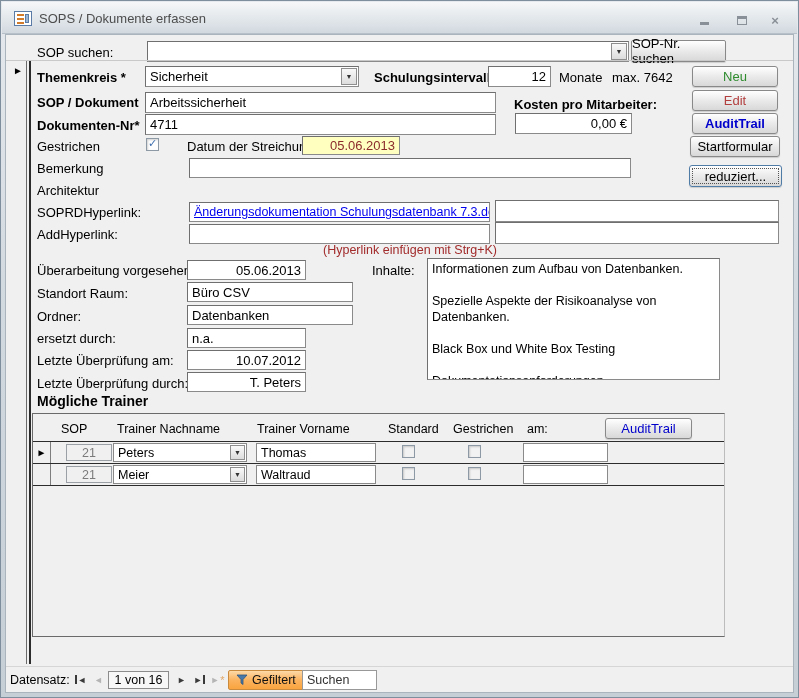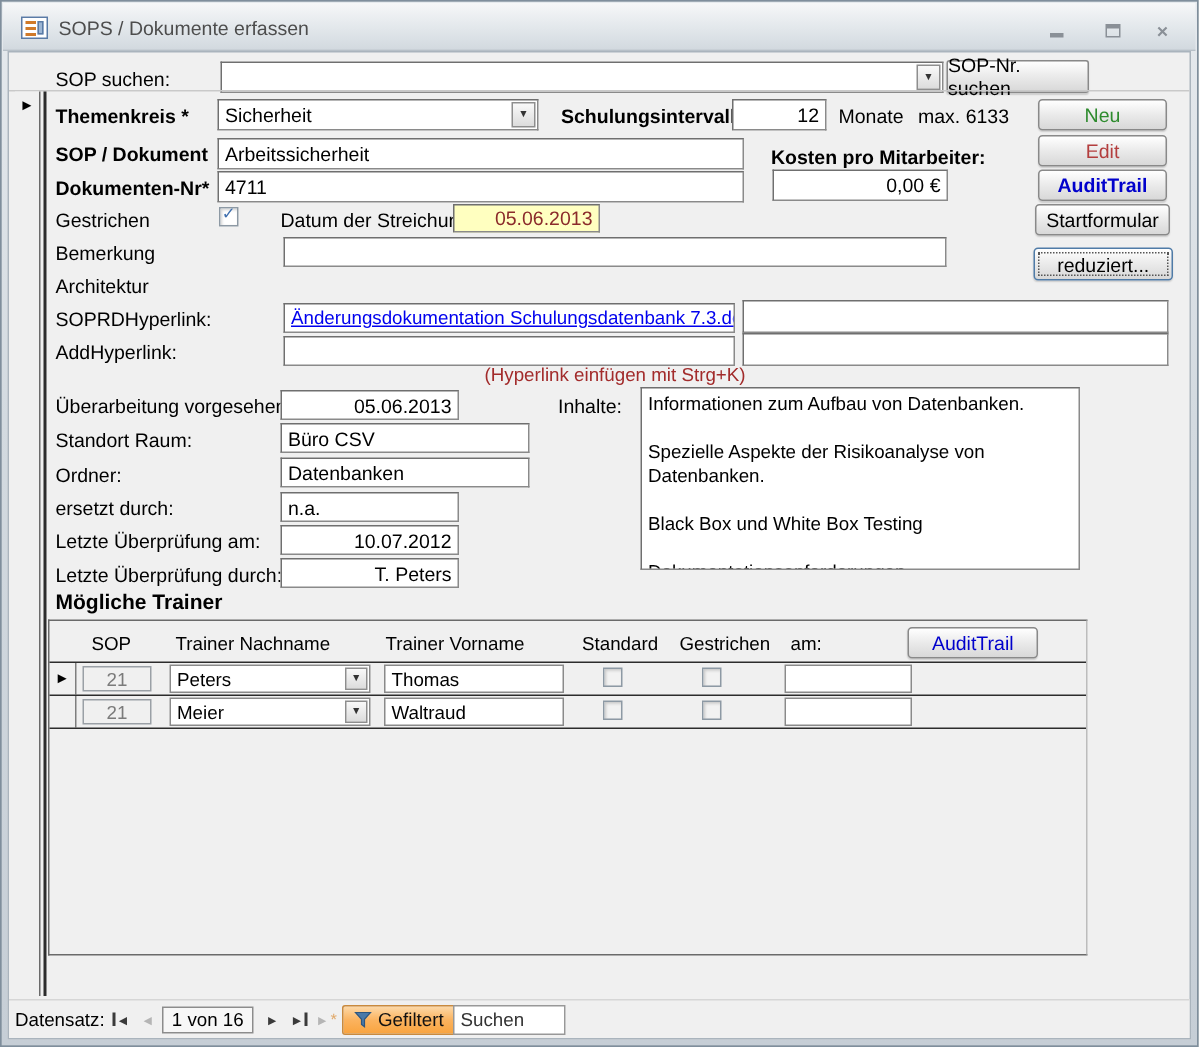--- a/index.html
+++ b/index.html
@@ -44,21 +44,21 @@
   
   .recsel{position:absolute;left:4px;top:26px;bottom:28px;width:17px;background:#f0f0f0;border-right:1px solid #6a6a6a;}
   .recsel .arr{position:absolute;left:3px;top:4px;font-size:10px;color:#000;}
   .detailline{position:absolute;left:23px;top:26px;bottom:28px;width:2px;background:#2c2c2c;}
   
   .subform{position:absolute;left:26px;top:378px;width:693px;height:224px;background:#f0f0f0;
       border:1px solid #6a6a6a;border-right-color:#bcbcbc;}
   .subform .hline{position:absolute;left:0;right:0;height:1px;background:#2c2c2c;}
   .subform .collbl{position:absolute;top:8px;font-size:12.5px;color:#000;}
   .sel-cell{position:absolute;left:0;width:18px;border-right:1px solid #7e7e7e;display:flex;align-items:center;justify-content:center;font-size:10px;}
-  .sop-box{position:absolute;background:#f0f0f0;border:1px solid #9aa0a6;color:#7b7b7b;font-size:12.5px;display:flex;align-items:center;justify-content:center;}
+  .sop-box{position:absolute;background:#f0f0f0;border:1px solid #9aa0a6;color:#7b7b7b;font-size:12.5px;display:flex;align-items:center;justify-content:center;margin-left:11px;}
   .sf-tb{position:absolute;background:#fff;border:1px solid #8a8a8a;font-size:12.5px;display:flex;align-items:center;padding:0 4px;}
   
   .navbar{position:absolute;left:0;right:0;bottom:0;height:26px;background:#f0f0f0;border-top:1px solid #d6d6d6;}
   .nav-lbl{position:absolute;top:6px;font-size:12.5px;color:#000;}
   .nav-btn{position:absolute;top:4px;width:17px;height:17px;display:flex;align-items:center;justify-content:center;gap:1px;font-size:9px;color:#3a3a3a;cursor:default;}
   .nav-btn.gray{color:#b5b5b5;}
   .nav-bar-glyph{display:inline-block;width:2px;height:9px;background:#3a3a3a;}
   .nav-pos{position:absolute;top:4px;height:18px;background:#f7f7f7;border:1px solid #8c8c8c;font-size:12.5px;display:flex;align-items:center;justify-content:center;}
   .filter-btn{position:absolute;top:3px;height:20px;border:1px solid #c98a3e;border-radius:2px;
       background:linear-gradient(#fdd9a8,#fbb35f 50%,#f9a43f);display:flex;align-items:center;gap:4px;
@@ -108,21 +108,21 @@
     <div class="detailline"></div>
 
     <div class="lbl b" style="left:31px;top:35px">Themenkreis *</div>
     <div class="tb" style="left:139px;top:31px;width:214px;height:21px">
       <span>Sicherheit</span>
       <span class="combo-arrow">▼</span>
     </div>
     <div class="lbl b" style="left:368px;top:35px">Schulungsintervall *</div>
     <div class="tb right" style="left:482px;top:31px;width:63px;height:21px">12</div>
     <div class="lbl" style="left:553px;top:35px">Monate</div>
-    <div class="lbl" style="left:606px;top:35px">max. 6133</div>
+    <div class="lbl" style="left:606px;top:35px">max. 7642</div>
     <div class="btn" style="left:686px;top:31px;width:86px;height:21px;color:#2e8b2e">Neu</div>
 
     <div class="lbl b" style="left:31px;top:60px">SOP / Dokument</div>
     <div class="tb" style="left:139px;top:57px;width:351px;height:21px">Arbeitssicherheit</div>
     <div class="lbl b" style="left:508px;top:62px">Kosten pro Mitarbeiter:</div>
     <div class="btn" style="left:686px;top:55px;width:86px;height:21px;color:#b33e3e">Edit</div>
 
     <div class="lbl b" style="left:31px;top:83px">Dokumenten-Nr*</div>
     <div class="tb" style="left:139px;top:79px;width:351px;height:21px">4711</div>
     <div class="tb right" style="left:509px;top:78px;width:117px;height:21px">0,00 €</div>

